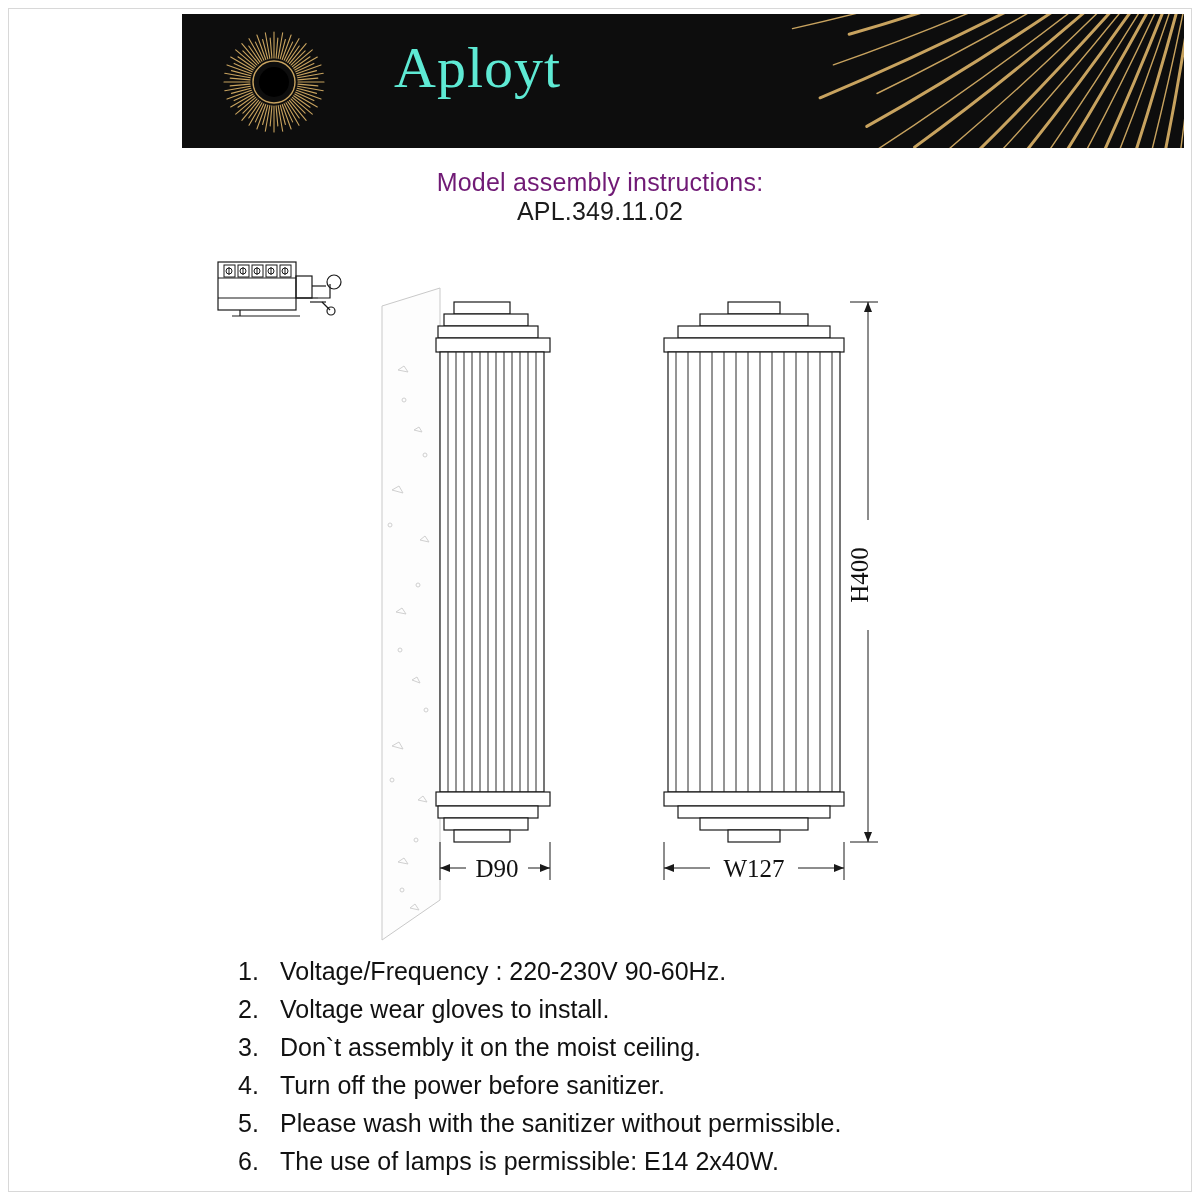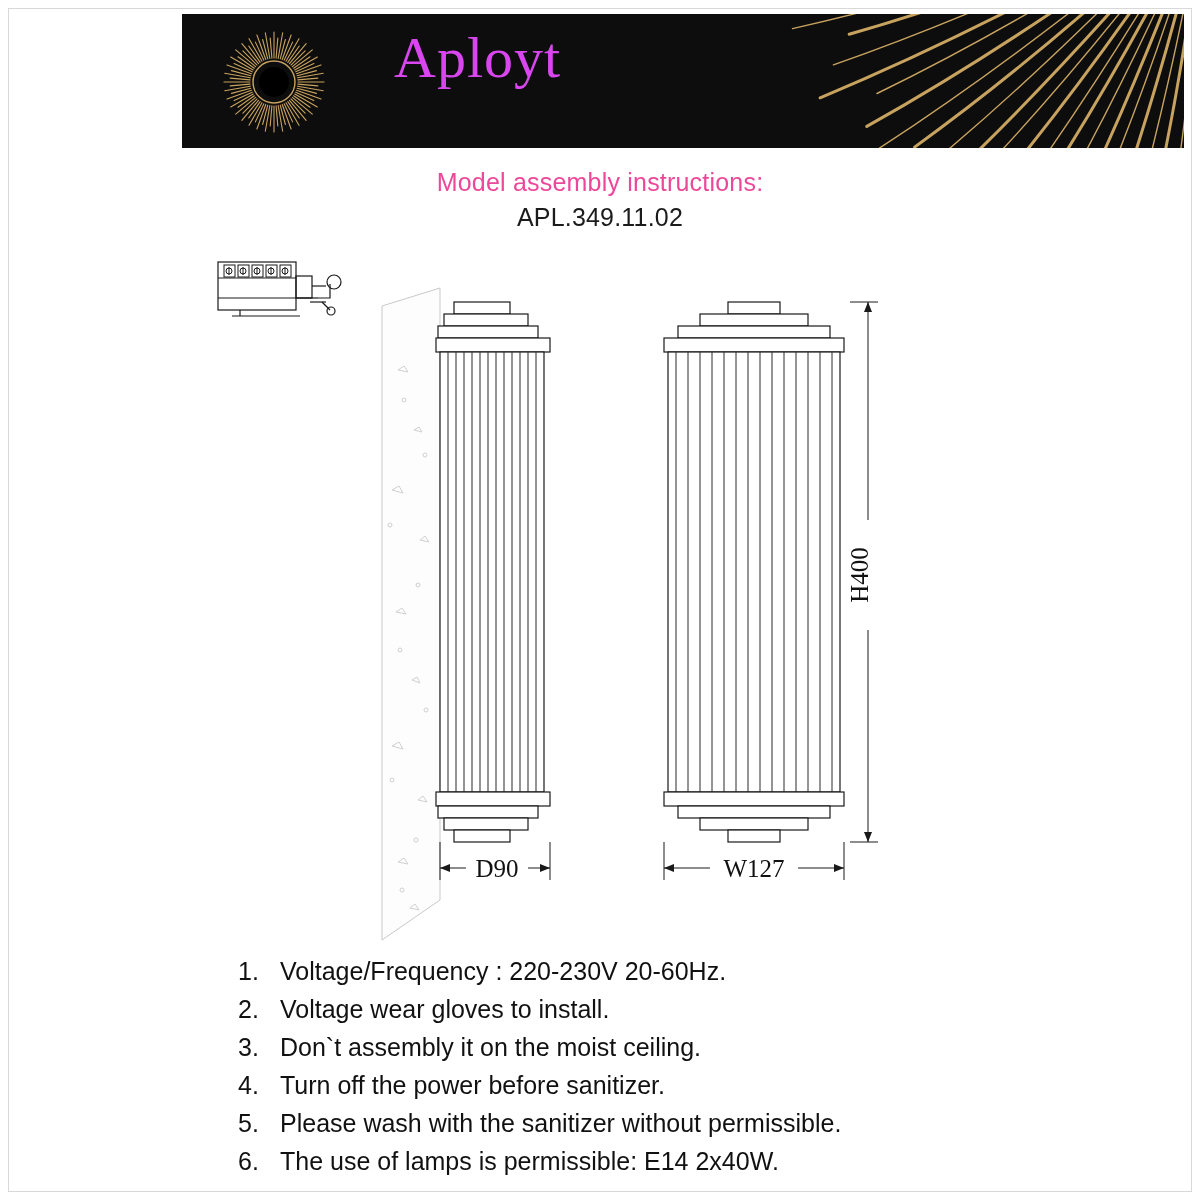--- a/index.html
+++ b/index.html
@@ -43,49 +43,49 @@
   #logo-mark {
     position: absolute;
     left: 40px;
     top: 16px;
     width: 104px;
     height: 104px;
   }
   #brand-name {
     position: absolute;
     left: 212px;
-    top: 10px;
+    top: 20px;
     font-family: "Liberation Serif", serif;
     font-size: 58px;
     letter-spacing: 1px;
-    color: #d946ef;
+    color: #5eead4;
   }
   #sunburst {
     position: absolute;
     right: -10px;
     top: -120px;
     width: 420px;
     height: 300px;
   }
 
   
   #title-block {
     position: absolute;
     left: 0;
     top: 168px;
     width: 1200px;
     text-align: center;
   }
   #title-line1 {
     font-size: 25px;
-    color: #ec4899;
+    color: #701a75;
     letter-spacing: .2px;
   }
   #title-line2 {
-    margin-top: 6px;
+    margin-top: 0;
     font-size: 25px;
     color: #1b1b1b;
     letter-spacing: .2px;
   }
 
   
   #drawing {
     position: absolute;
     left: 0;
     top: 240px;
@@ -390,21 +390,21 @@
 
       <text x="868" y="335" transform="rotate(-90 868 335)" text-anchor="middle" font-family="Liberation Serif, serif" font-size="25" fill="#111">H400</text>
       <text x="497" y="637" text-anchor="middle" font-family="Liberation Serif, serif" font-size="25" fill="#111">D90</text>
       <text x="754" y="637" text-anchor="middle" font-family="Liberation Serif, serif" font-size="25" fill="#111">W127</text>
     </svg>
   </div>
 
   <div id="notes">
     <div class="note-row">
       <span class="note-num">1.</span>
-      <span class="note-text">Voltage/Frequency : 220-230V 20-60Hz.</span>
+      <span class="note-text">Voltage/Frequency : 220-230V 90-60Hz.</span>
     </div>
     <div class="note-row">
       <span class="note-num">2.</span>
       <span class="note-text">Voltage wear gloves to install.</span>
     </div>
     <div class="note-row">
       <span class="note-num">3.</span>
       <span class="note-text">Don`t assembly it on the moist ceiling.</span>
     </div>
     <div class="note-row">

